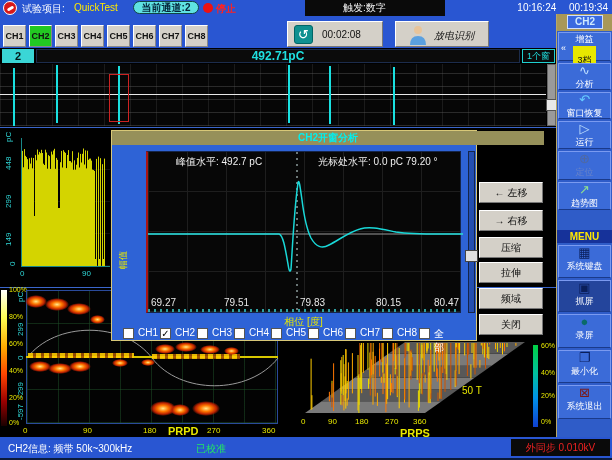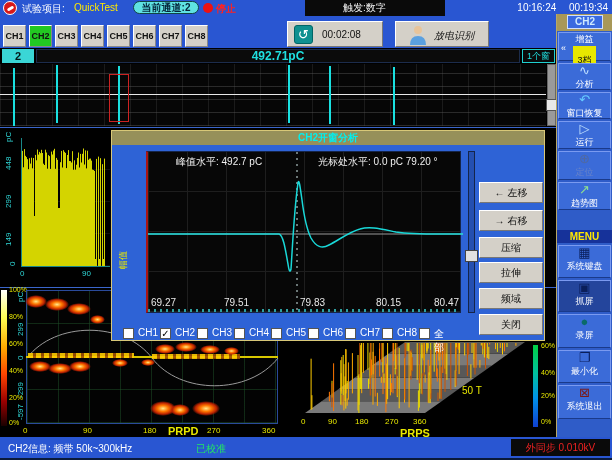--- a/index.html
+++ b/index.html
@@ -54,21 +54,21 @@
     background-image:repeating-linear-gradient(90deg,rgba(30,80,40,.5) 0 1px,transparent 1px 31px),
                      repeating-linear-gradient(0deg,rgba(30,80,40,.5) 0 1px,transparent 1px 33px);}
   .zline{left:26px;top:356px;width:252px;height:2px;background:#d8c800;}
   .streak{height:5px;background-image:repeating-linear-gradient(90deg,#ffcc00 0 5px,#a05000 5px 8px);opacity:.9;}
   .blob{position:absolute;border-radius:50%;background:radial-gradient(closest-side,#ffe888 0%,#ff7700 40%,#bb2200 75%,rgba(60,0,0,0) 100%);}
   .ylw{color:#e8e800;font-size:8px;position:absolute;}
   .ptitle{font-size:11px;font-weight:bold;color:#e8e800;position:absolute;}
   
   .gcbar{left:533px;top:345px;width:5px;height:82px;background:linear-gradient(to bottom,#00d044,#00c0a0 35%,#0090e8 65%,#1040d0);}
   
-  .dialog{left:111px;top:130px;width:434px;height:211px;background:#2e63d6;border:1px solid #d8c878;z-index:10;}
+  .dialog{left:111px;top:130px;width:366px;height:211px;background:#2e63d6;border:1px solid #d8c878;z-index:10;}
   .dtitle{left:0;top:0;width:432px;height:14px;background:#96905a;color:#00f0f0;font-size:10px;font-weight:bold;text-align:center;line-height:14px;}
   .dplot{left:34px;top:20px;width:315px;height:162px;background:#070707;border:1px solid #15254a;border-left:2px solid #aa1515;
     background-image:repeating-linear-gradient(90deg,#1e1e1e 0 1px,transparent 1px 39px),
                      repeating-linear-gradient(0deg,#1e1e1e 0 1px,transparent 1px 40px);}
   .dlbl{position:absolute;color:#f0f0f0;font-size:10px;white-space:nowrap;}
   .dtick{position:absolute;bottom:4px;color:#e8e8e8;font-size:10px;}
   .comb{position:absolute;left:0;bottom:0;width:100%;height:3px;background-image:repeating-linear-gradient(90deg,#2fa0a0 0 2px,transparent 2px 6px);}
   .dslider{left:356px;top:20px;width:7px;height:162px;background:#244fb0;border:1px solid #15254a;}
   .dhandle{position:absolute;left:-4px;top:98px;width:13px;height:12px;background:#e0e0e0;border:1px solid #444;}
   .dbtn{left:367px;width:64px;height:21px;font-size:10px;text-align:center;line-height:19px;}
@@ -251,20 +251,21 @@
     </div>
     <div class="abs dslider">
         <div class="dhandle"></div>
       </div>
     <div class="abs graybtn dbtn" style="top:51px">← 左移</div>
     <div class="abs graybtn dbtn" style="top:79px">→ 右移</div>
     <div class="abs graybtn dbtn" style="top:106px">压缩</div>
     <div class="abs graybtn dbtn" style="top:131px">拉伸</div>
     <div class="abs graybtn dbtn" style="top:157px">频域</div>
     <div class="abs graybtn dbtn" style="top:183px">关闭</div>
+    <div class="abs xphase">相位 [度]</div>
     <div class="abs chk" style="left:11px">
         <span class="box"></span>
         <span class="lbl">CH1</span>
       </div>
     <div class="abs chk" style="left:48px">
         <span class="box">✓</span>
         <span class="lbl">CH2</span>
       </div>
     <div class="abs chk" style="left:85px">
         <span class="box"></span>

